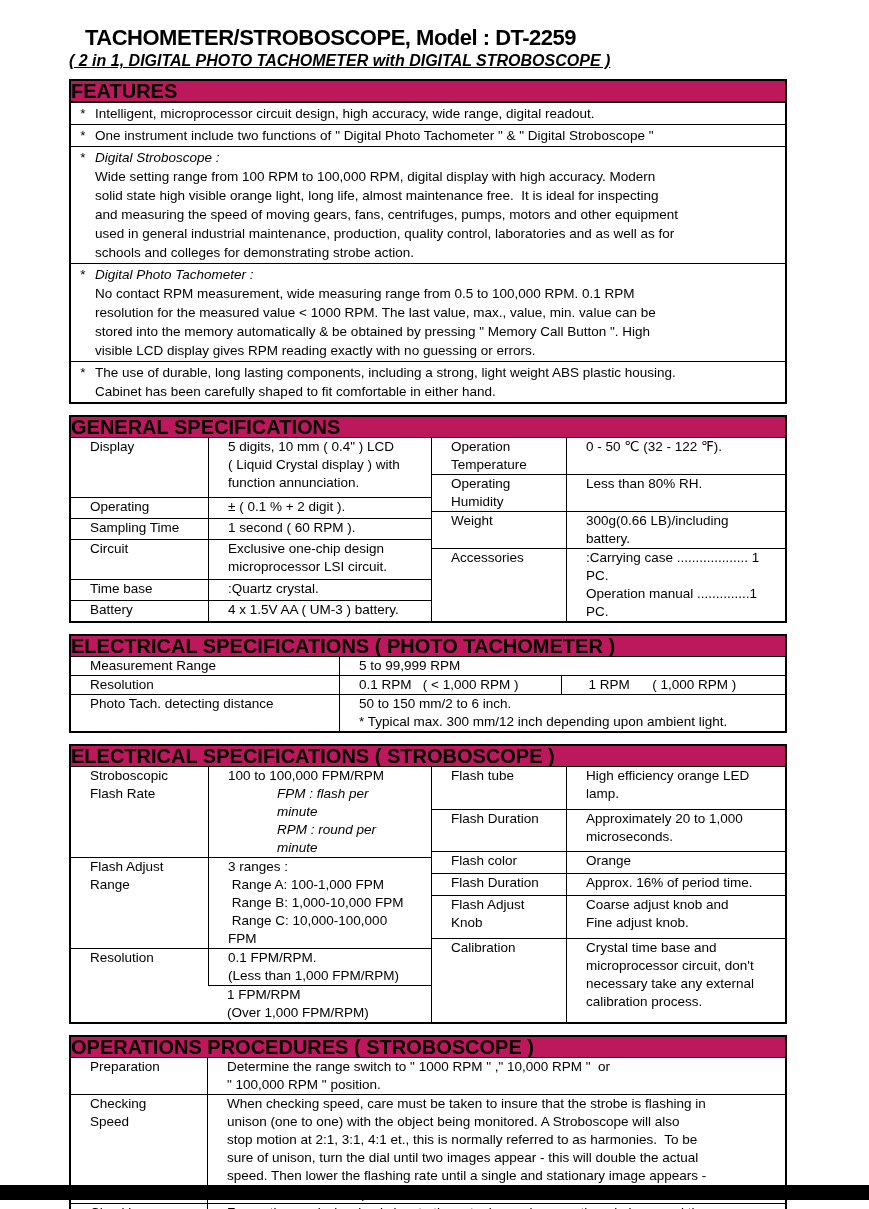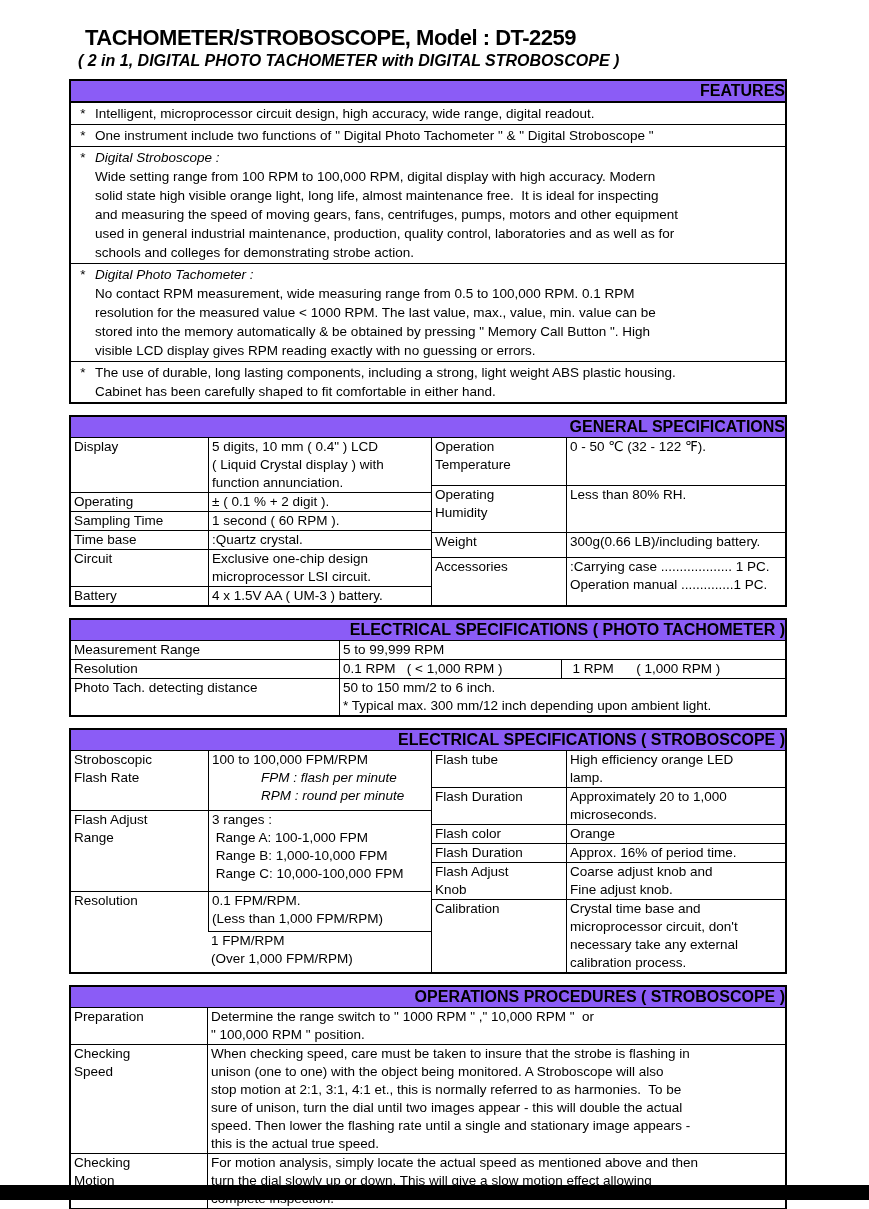--- a/index.html
+++ b/index.html
@@ -9,38 +9,38 @@
     color:#000; font-size:13.5px; overflow:hidden;
     -webkit-font-smoothing:antialiased;
   }
   .content { position:absolute; left:69px; top:0; width:718px; }
   .doc-title {
     font-size:22px; font-weight:bold; letter-spacing:-0.5px;
     margin:25px 0 1px 16px; white-space:nowrap;
   }
   .doc-subtitle {
     font-size:16px; font-weight:bold; font-style:italic;
-    margin:0 0 9px 9px; white-space:nowrap;
+    margin:0 0 9px 0; white-space:nowrap;text-decoration:underline;
   }
   .sect { border:2px solid #000; margin-bottom:11px; background:#fff; }
   .sect-h {
-    background:#8b5cf6; border-bottom:1px solid #000; text-align:right;
-    font-weight:bold; font-size:16px; line-height:20px; height:20px;
+    background:#be185d; border-bottom:1px solid #000; text-align:left;
+    font-weight:bold; font-size:20px; line-height:20px; height:20px;
   }
   
   .feat-row { display:flex; border-top:1px solid #000; padding:1px 0; line-height:19px; }
   .feat-row:first-of-type { border-top:none; }
   .feat-bullet { width:24px; flex:none; text-align:center; }
   .feat-body { flex:1; padding-right:8px; white-space:pre-wrap; }
   .feat-title { font-style:italic; }
   
   .halves { display:flex; align-items:stretch; }
   table.t { border-collapse:separate; border-spacing:0; table-layout:fixed; }
   table.t td {
-    vertical-align:top; padding:0 3px; line-height:18px;
+    vertical-align:top; padding:0 19px; line-height:18px;
     white-space:pre-wrap; word-wrap:break-word;
     border-left:1px solid #000; border-top:1px solid #000;
   }
   table.t td:first-child { border-left:none; }
   table.t tr.r0 td { border-top:none; }
   table.t-right td.divider { border-left:1px solid #000; }
   .lbl {}
   .val {}
   .note-indent { padding-left:49px; font-style:italic; }
   .minh3 { min-height:54px;margin-left:44px; }
@@ -106,27 +106,27 @@
             </tr>
         <tr>
               <td class="lbl">Operating</td>
               <td class="val">± ( 0.1 % + 2 digit ).</td>
             </tr>
         <tr>
               <td class="lbl">Sampling Time</td>
               <td class="val">1 second ( 60 RPM ).</td>
             </tr>
         <tr>
-              <td class="lbl">Time base</td>
-              <td class="val">:Quartz crystal.</td>
-            </tr>
-        <tr>
               <td class="lbl">Circuit</td>
               <td class="val">Exclusive one-chip design
 microprocessor LSI circuit.</td>
+            </tr>
+        <tr>
+              <td class="lbl">Time base</td>
+              <td class="val">:Quartz crystal.</td>
             </tr>
         <tr>
               <td class="lbl">Battery</td>
               <td class="val">4 x 1.5V AA ( UM-3 ) battery.</td>
             </tr>
       </tbody>
         </table>
       <table class="t t-right" style="width:354px">
         <colgroup>
             <col style="width:135px">

